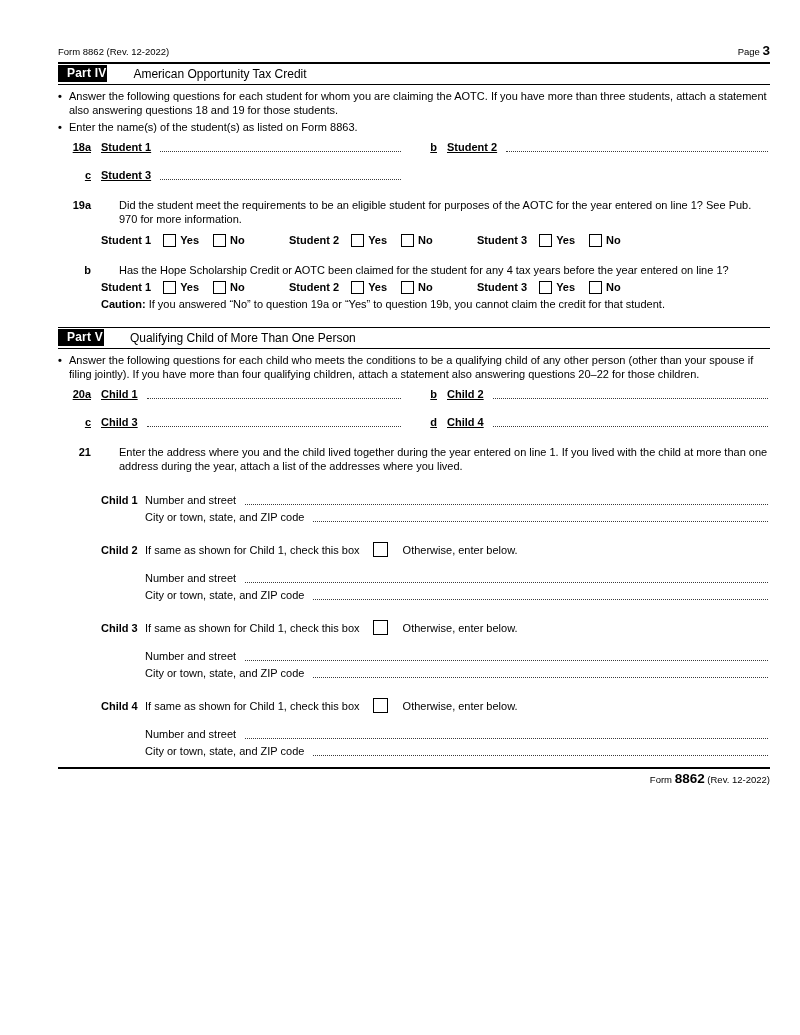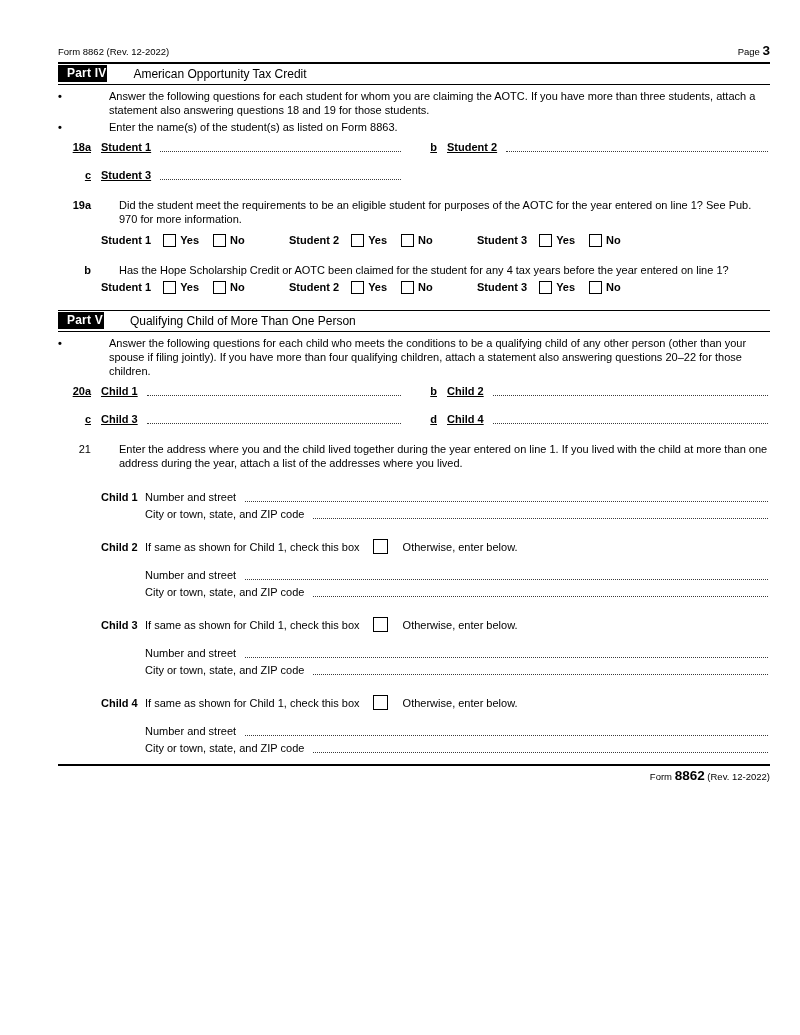--- a/index.html
+++ b/index.html
@@ -21,21 +21,21 @@
   
   .part-bar { display: flex; align-items: center; border-bottom: 1.5px solid #000; padding: 1px 0 2px 0; }
   .part-bar.with-top { border-top: 1px solid #000; }
   .part-chip { background: #000; color: #fff; font-weight: bold; font-size: 12px;
     padding: 1px 1px 2px 9px; letter-spacing: .2px; }
   .part-title { font-weight: normal; font-size: 12px; margin-left: 26px; }
 
   
   .bullet { display: flex; margin-top: 4px; }
   .bullet .dot { width: 11px; flex-shrink: 0; font-weight: bold; }
-  .bullet .btxt { flex: 1; margin-left: 40px; }
+  .bullet .btxt { flex: 1; }
 
   
   .numcol { width: 33px; text-align: right; font-weight: bold; flex-shrink: 0; }
   .after-num { margin-left: 10px; }
   .qrow { display: flex; }
   .qtext { flex: 1; margin-left: 28px; }
 
   .name-row { display: flex; text-decoration: underline; }
   .half { flex: 1; display: flex; align-items: flex-end; }
   .half + .half { margin-left: 22px; }
@@ -173,20 +173,23 @@
         <span class="cb-word">No</span>
       </span>
       <span class="cb-group">
         <span class="cb-student">Student 3</span>
         <span class="cb first"></span>
         <span class="cb-word">Yes</span>
         <span class="cb second"></span>
         <span class="cb-word">No</span>
       </span>
     </div>
+    <div class="caution-line mt3">
+      <span class="b">Caution:</span><span> If you answered “No” to question 19a or “Yes” to question 19b, you cannot claim the credit for that student.</span>
+    </div>
 
     <div class="part-bar with-top mt16">
       <span class="part-chip">Part V</span>
       <span class="part-title">Qualifying Child of More Than One Person</span>
     </div>
 
     <div class="bullet">
       <span class="dot">•</span>
       <span class="btxt">Answer the following questions for each child who meets the conditions to be a qualifying child of any other person (other than your spouse if filing jointly). If you have more than four qualifying children, attach a statement also answering questions 20–22 for those children.</span>
     </div>
@@ -210,21 +213,21 @@
         <span class="dotline"></span>
       </div>
       <div class="half">
         <span class="numcol" style="width:12px">d</span>
         <span class="fld-label after-num">Child 4</span>
         <span class="dotline"></span>
       </div>
     </div>
 
     <div class="qrow mt16">
-      <span class="numcol" style="font-weight:normal">21</span>
+      <span class="numcol" style="font-weight:bold">21</span>
       <span class="qtext">Enter the address where you and the child lived together during the year entered on line 1. If you lived with the child at more than one address during the year, attach a list of the addresses where you lived.</span>
     </div>
 
     <div class="q21-block mt20">
       <div class="child-line">
         <span class="child-label">Child 1</span>
         <span class="addr-label">Number and street</span>
         <span class="dotline"></span>
       </div>
       <div class="child-line mt3">

